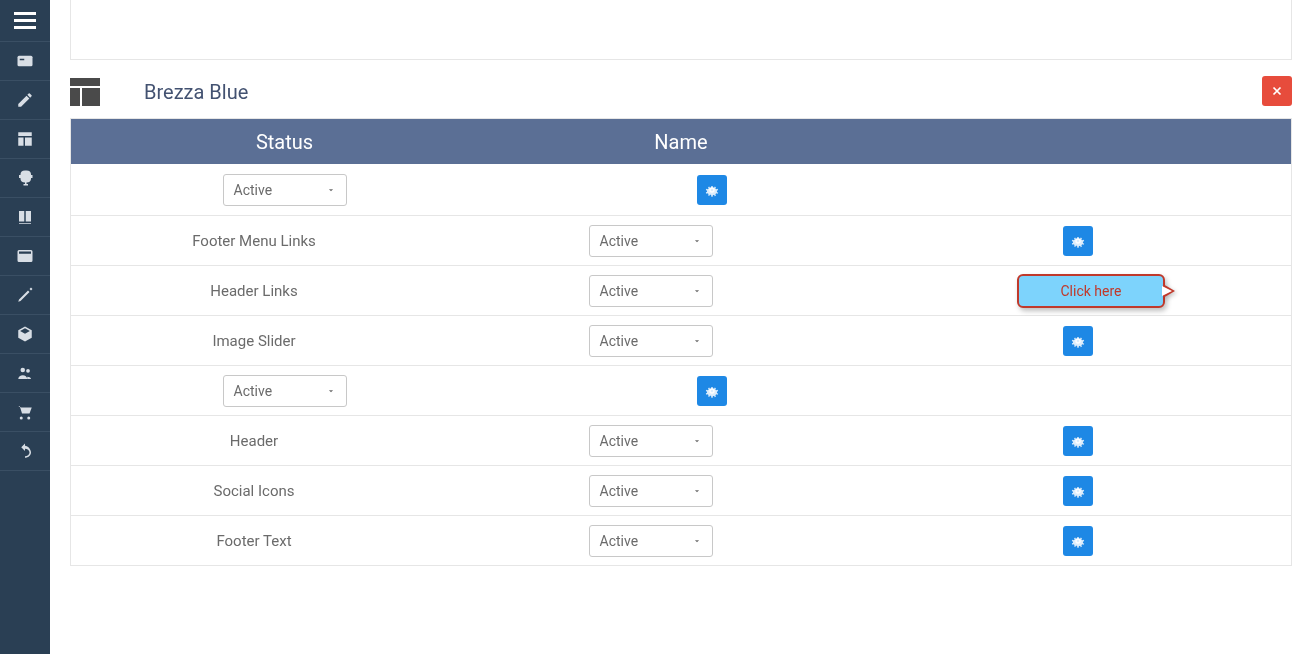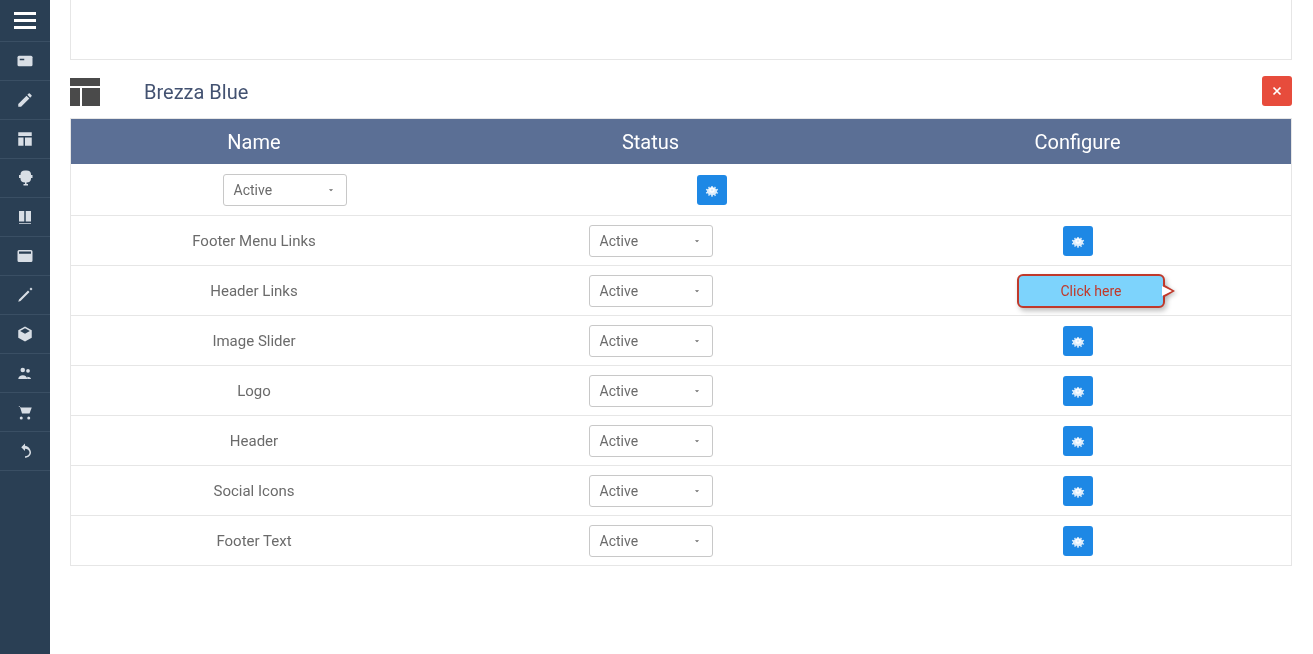--- a/index.html
+++ b/index.html
@@ -351,23 +351,22 @@
     <div class="section-title">Brezza Blue</div>
     <div class="close-btn">
       <svg viewBox="0 0 24 24" fill="none" stroke="currentColor" stroke-width="3">
           <path d="M6 6l12 12M18 6L6 18"></path>
         </svg>
     </div>
   </div>
 
   <div class="table">
     <div class="table-header">
+      <div class="th th-status">Status</div>
       <div class="th th-name">Name</div>
-      <div class="th th-status">Status</div>
-      <div class="th th-configure">Configure</div>
     </div>
     <div class="table-body" id="table-body">
         <div class="tr">
           <div class="td-status">
             <div class="select-wrap">
               <span class="select-value">Active</span>
               <span class="select-caret"><svg viewBox="0 0 24 24" fill="currentColor">
                   <path d="M7 10l5 5 5-5z"></path>
                 </svg></span>
             </div>
@@ -433,21 +432,20 @@
           <div class="td-configure">
             <div class="cog-btn">
               <svg viewBox="0 0 24 24" fill="currentColor">
                 <path d="M12 8a4 4 0 1 0 0 8 4 4 0 0 0 0-8zm0 6a2 2 0 1 1 0-4 2 2 0 0 1 0 4z"></path>
                 <path d="M19.4 13l1.9-1.1-1-1.7-2 .8a7 7 0 0 0-1.2-1.2l.8-2-1.7-1-1.1 1.9a7 7 0 0 0-1.7-.3L13 6h-2l-.4 2.4a7 7 0 0 0-1.7.3L7.8 6.8l-1.7 1 .8 2a7 7 0 0 0-1.2 1.2l-2-.8-1 1.7L4.6 13a7 7 0 0 0 0 1.7l-1.9 1.1 1 1.7 2-.8a7 7 0 0 0 1.2 1.2l-.8 2 1.7 1 1.1-1.9a7 7 0 0 0 1.7.3L11 22h2l.4-2.4a7 7 0 0 0 1.7-.3l1.1 1.9 1.7-1-.8-2a7 7 0 0 0 1.2-1.2l2 .8 1-1.7-1.9-1.1a7 7 0 0 0 0-1.7z" opacity="0.85"></path>
               </svg>
             </div>
           </div>
         </div>
         <div class="tr">
-          <div class="td-name">Logo</div>
           <div class="td-status">
             <div class="select-wrap">
               <span class="select-value">Active</span>
               <span class="select-caret"><svg viewBox="0 0 24 24" fill="currentColor">
                   <path d="M7 10l5 5 5-5z"></path>
                 </svg></span>
             </div>
           </div>
           <div class="td-configure">
             <div class="cog-btn">

